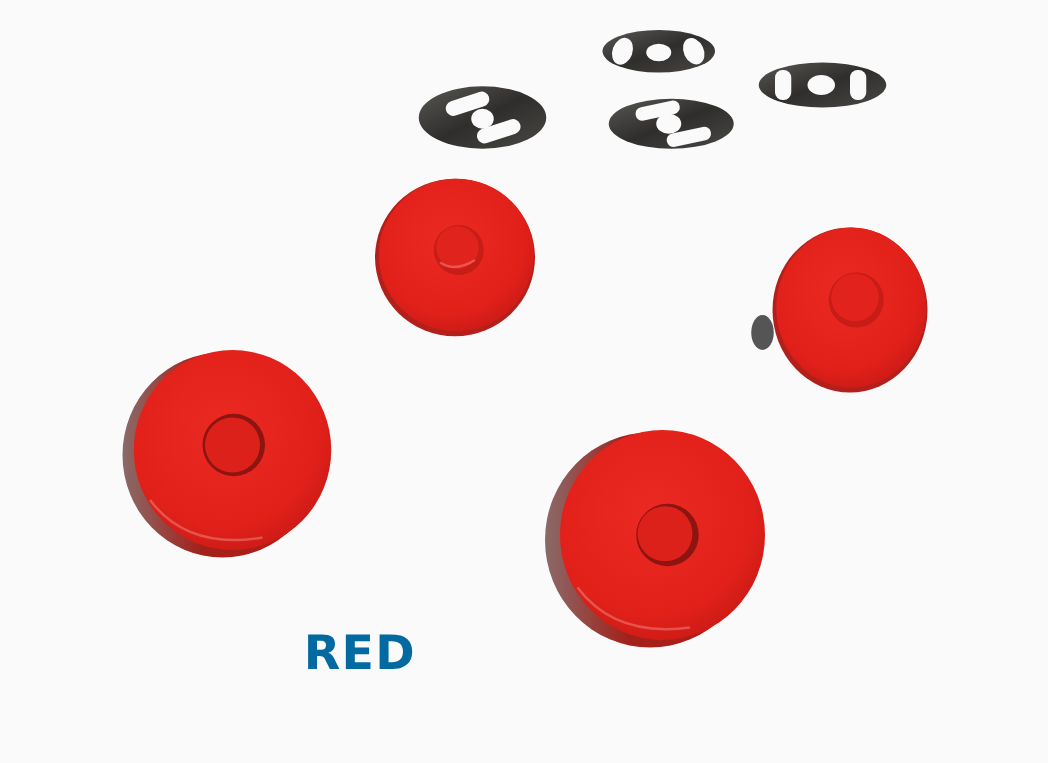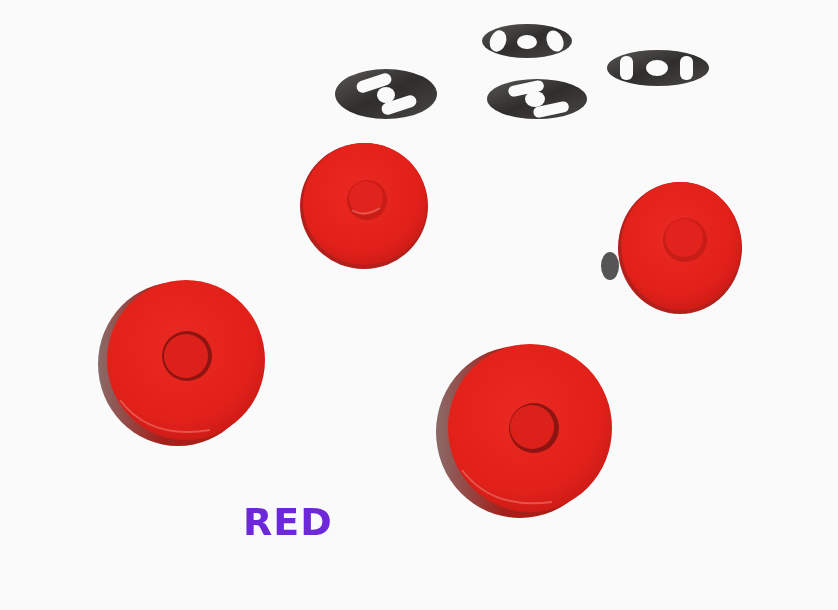--- a/index.html
+++ b/index.html
@@ -12,21 +12,21 @@
     }
     .scene { position: absolute; inset: 0; }
     svg { position: absolute; left: 0; top: 0; }
     .label {
       position: absolute;
       left: 243px; top: 500px;
       font-family: "DejaVu Sans", sans-serif;
       font-weight: bold;
       font-size: 38px;
       letter-spacing: 1px;
-      color: #6d28d9;
+      color: #0369a1;
     }
   </style>
 </head>
 <body>
 
 <div class="scene">
   <svg width="838" height="610" viewBox="0 0 838 610">
     <defs>
       <radialGradient id="redFace" cx="45%" cy="40%" r="65%">
         <stop offset="0%" stop-color="#ea2a22"></stop>

